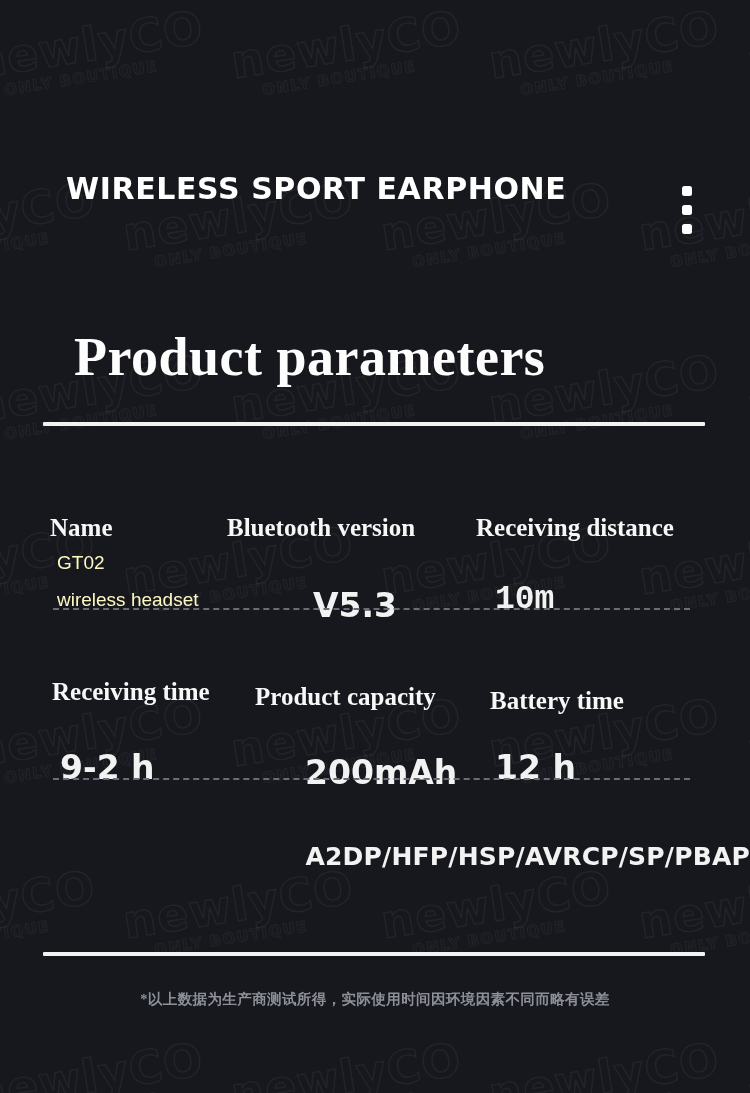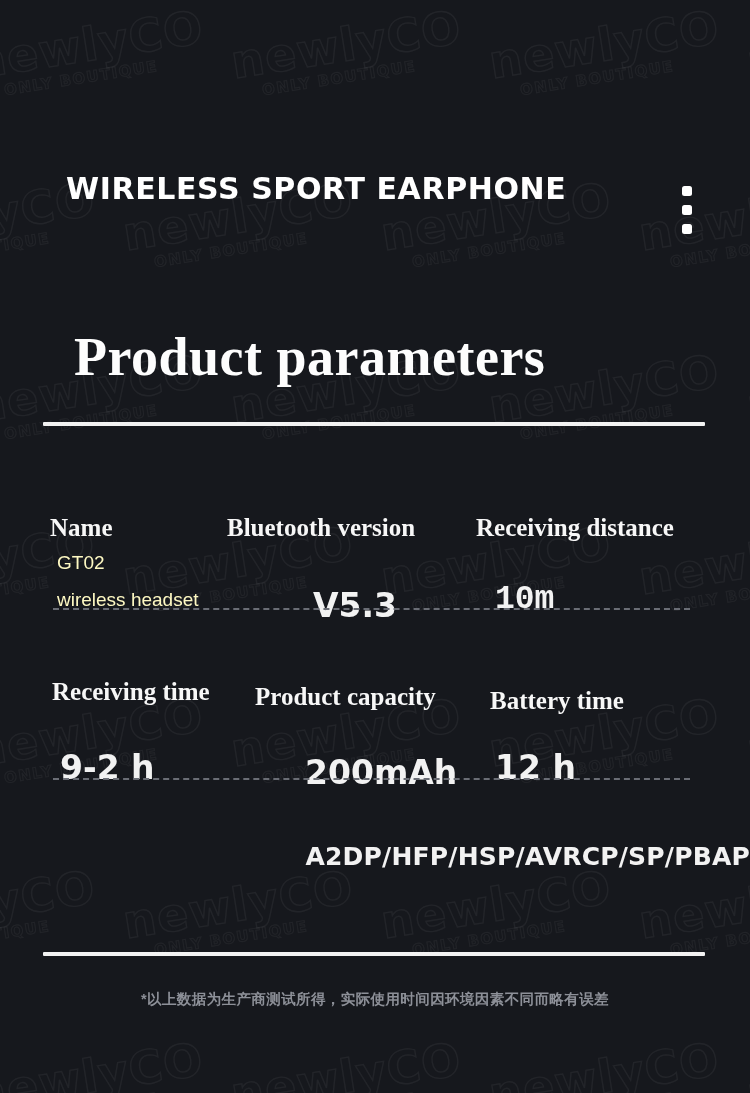--- a/index.html
+++ b/index.html
@@ -206,21 +206,21 @@
     background: #f2f2f2;
     border-radius: 1px;
   }
 
   .footnote {
     position: absolute;
     left: 0;
     right: 0;
     top: 660px;
     text-align: center;
-    font-family: Liberation Sans, sans-serif;
+    font-family: Liberation Serif, serif;
     font-weight: 700;
     font-size: 14.5px;
     letter-spacing: 0.4px;
     color: #8d9098;
   }
 </style>
 </head>
 <body>
 
 <div class="page">

